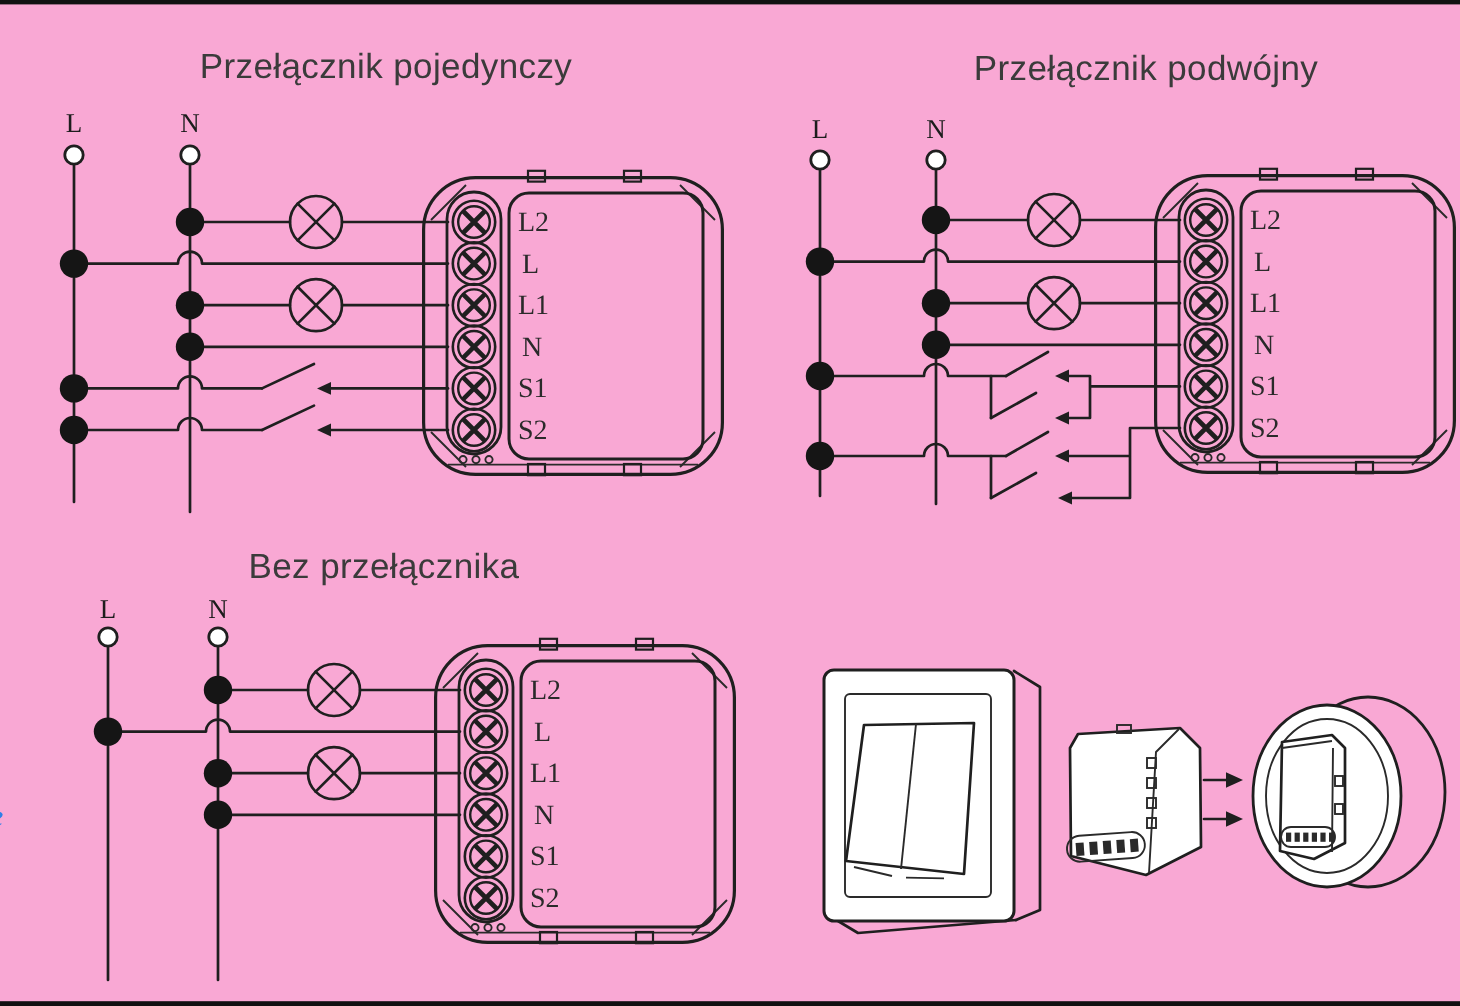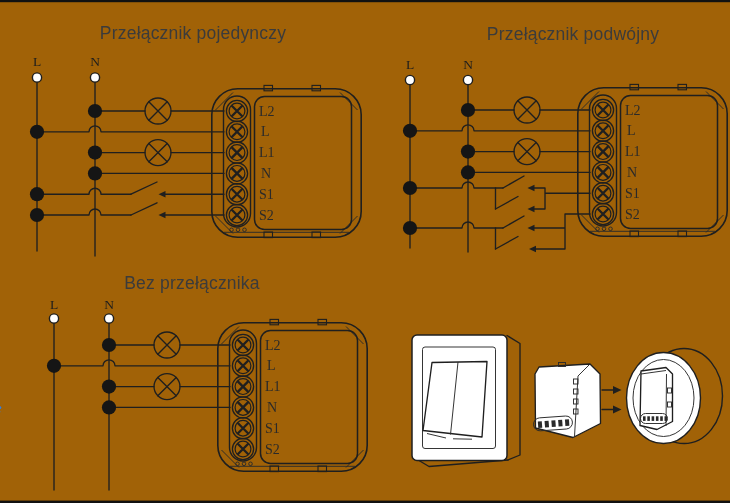--- a/index.html
+++ b/index.html
@@ -1,16 +1,16 @@
 <!DOCTYPE html>
 <html><head>
 <meta charset="utf-8">
 <style>
   html,body{margin:0;padding:0;background:#ffffff;}
-  .stage{position:relative;width:730px;height:503px;background:#a16207;overflow:hidden;}
+  .stage{position:relative;width:730px;height:503px;background:#f9a8d4;overflow:hidden;}
   svg{display:block;}
   .ln{stroke:#1f1f1f;stroke-width:1.35;fill:none;stroke-linecap:round;}
   .lnj{stroke:#1f1f1f;stroke-width:1.35;fill:none;stroke-linecap:round;stroke-linejoin:round;}
   .thin{stroke:#2a2a2a;stroke-width:0.95;fill:none;}
   .mod{stroke:#1f1f1f;fill:none;}
   .dotj{fill:#151515;stroke:none;}
   .opc{fill:#ffffff;stroke:#1f1f1f;stroke-width:1.4;}
   .arrow{fill:#1f1f1f;stroke:none;}
   .whitefill{fill:#ffffff;}
   .title{font-family:"Liberation Sans",sans-serif;font-size:17.5px;font-weight:500;fill:#3b3b3b;text-anchor:middle;letter-spacing:0.2px;}

